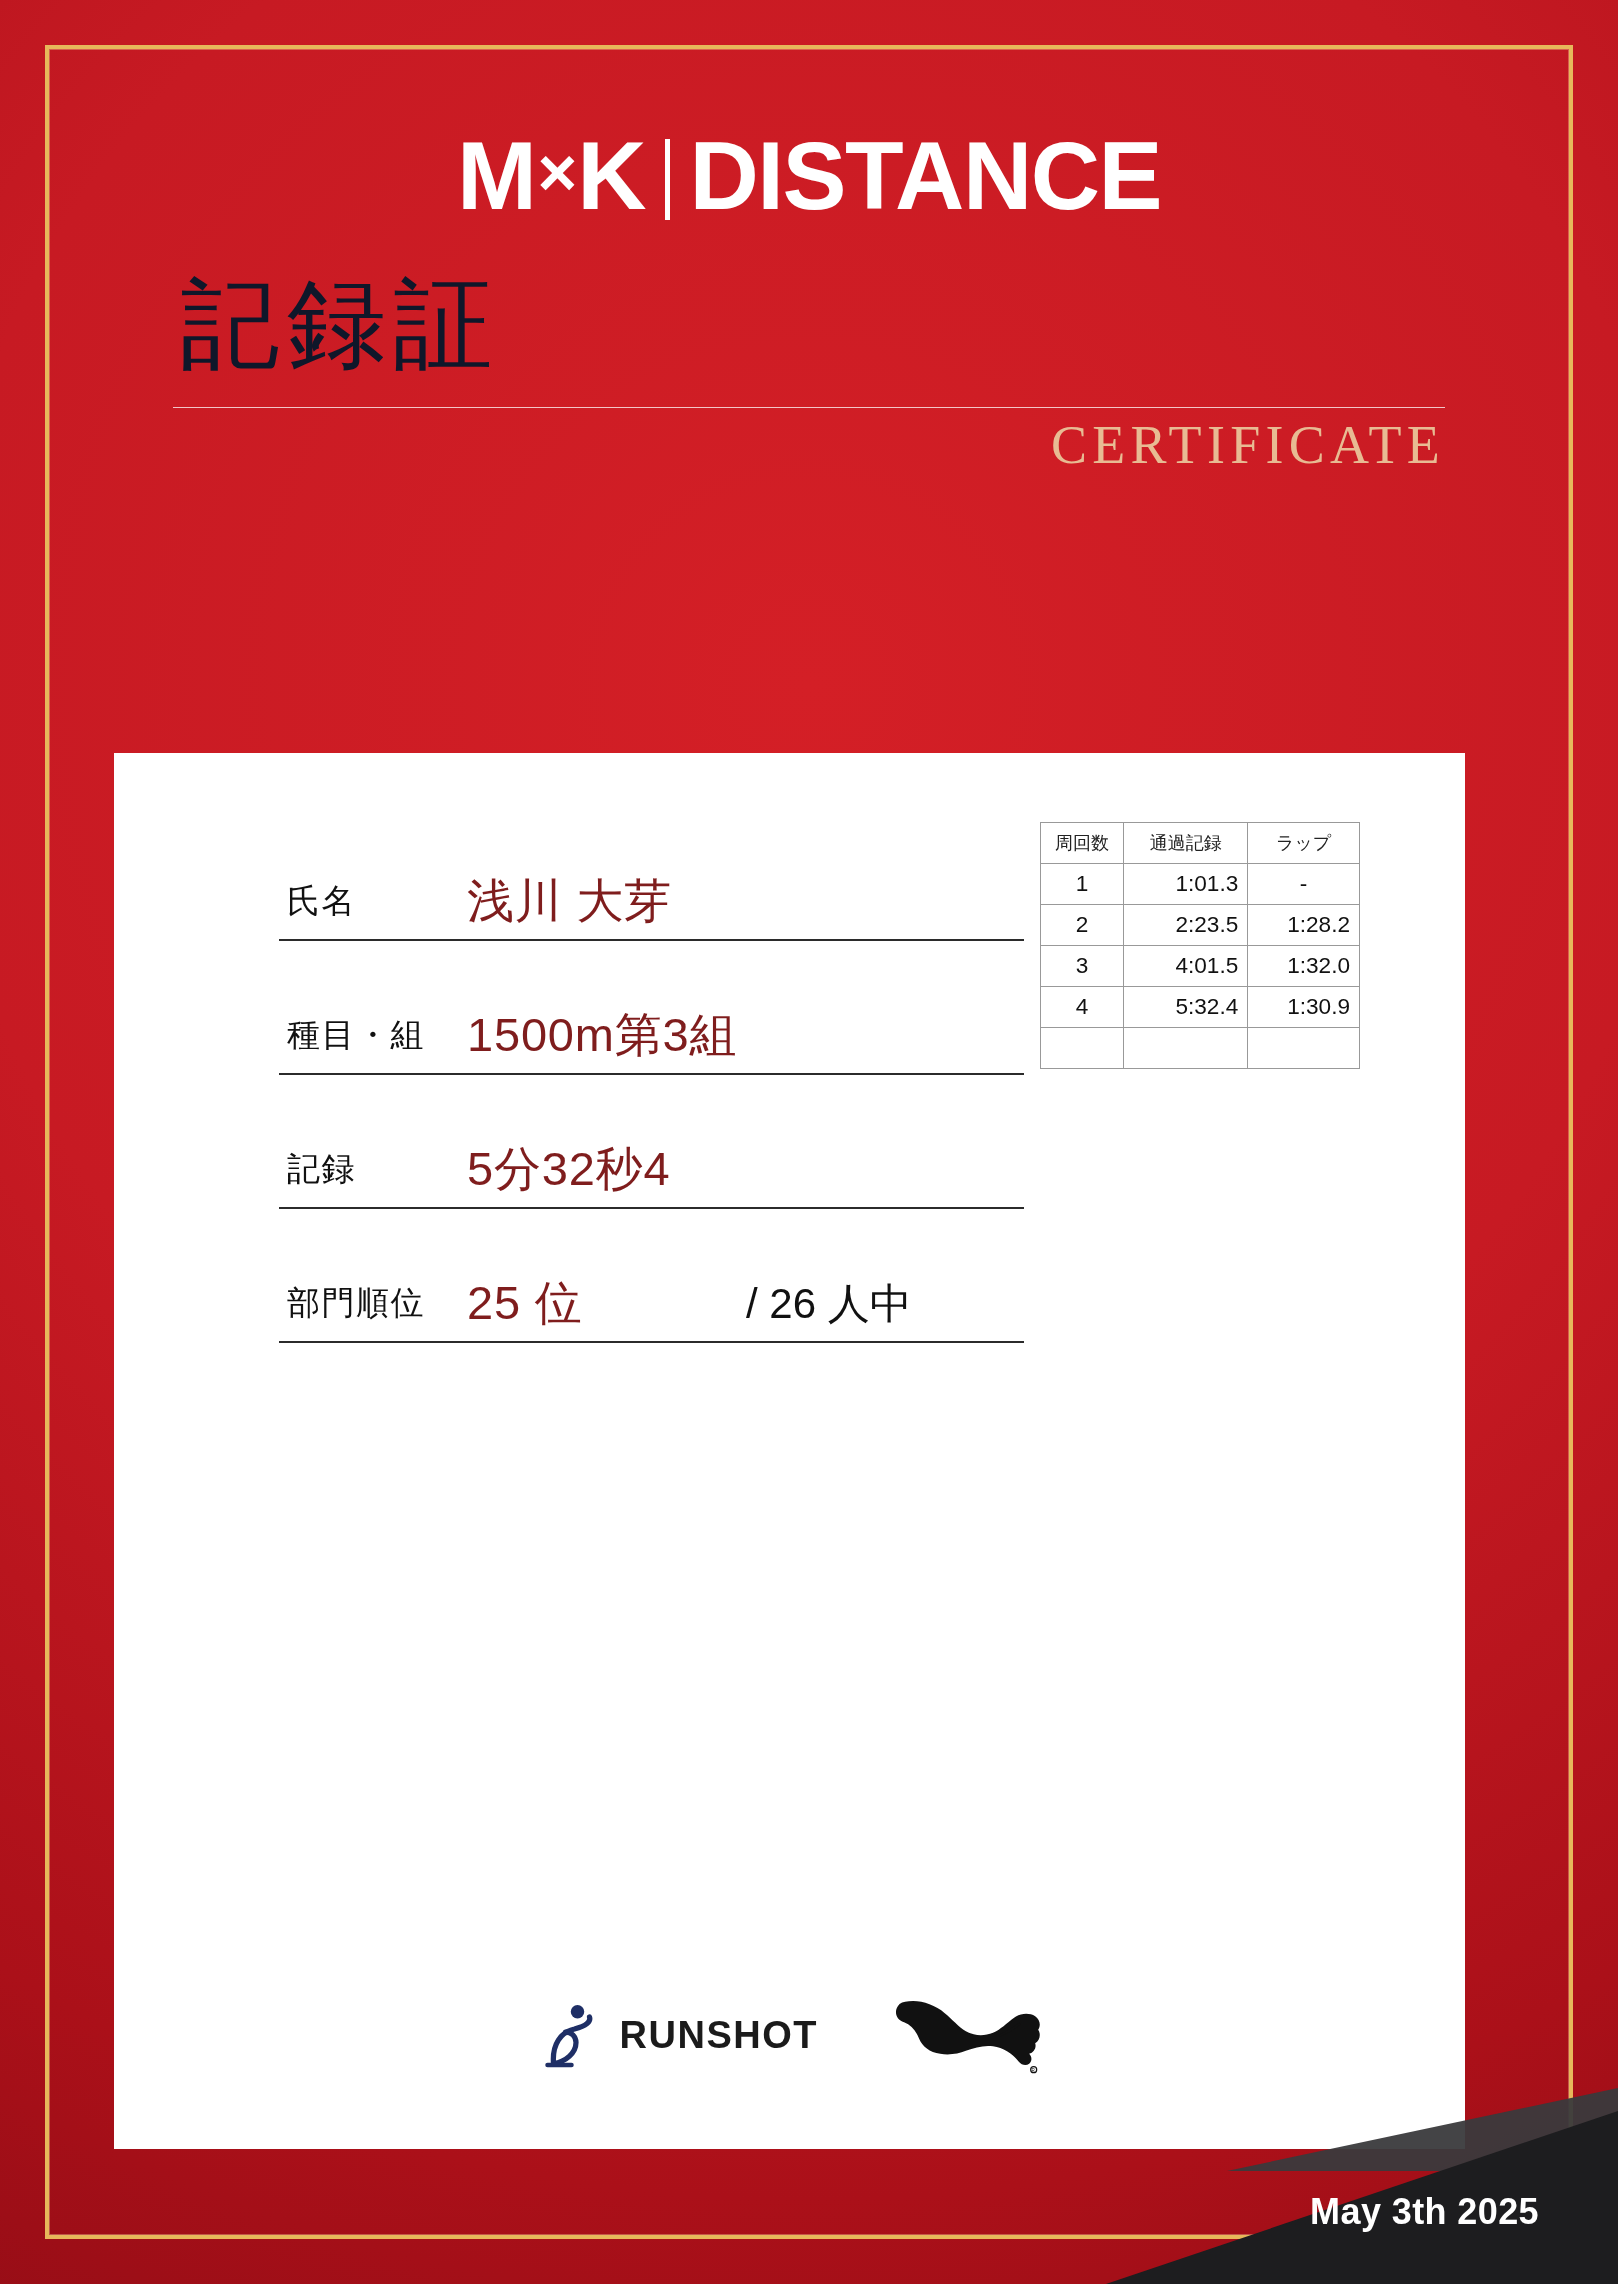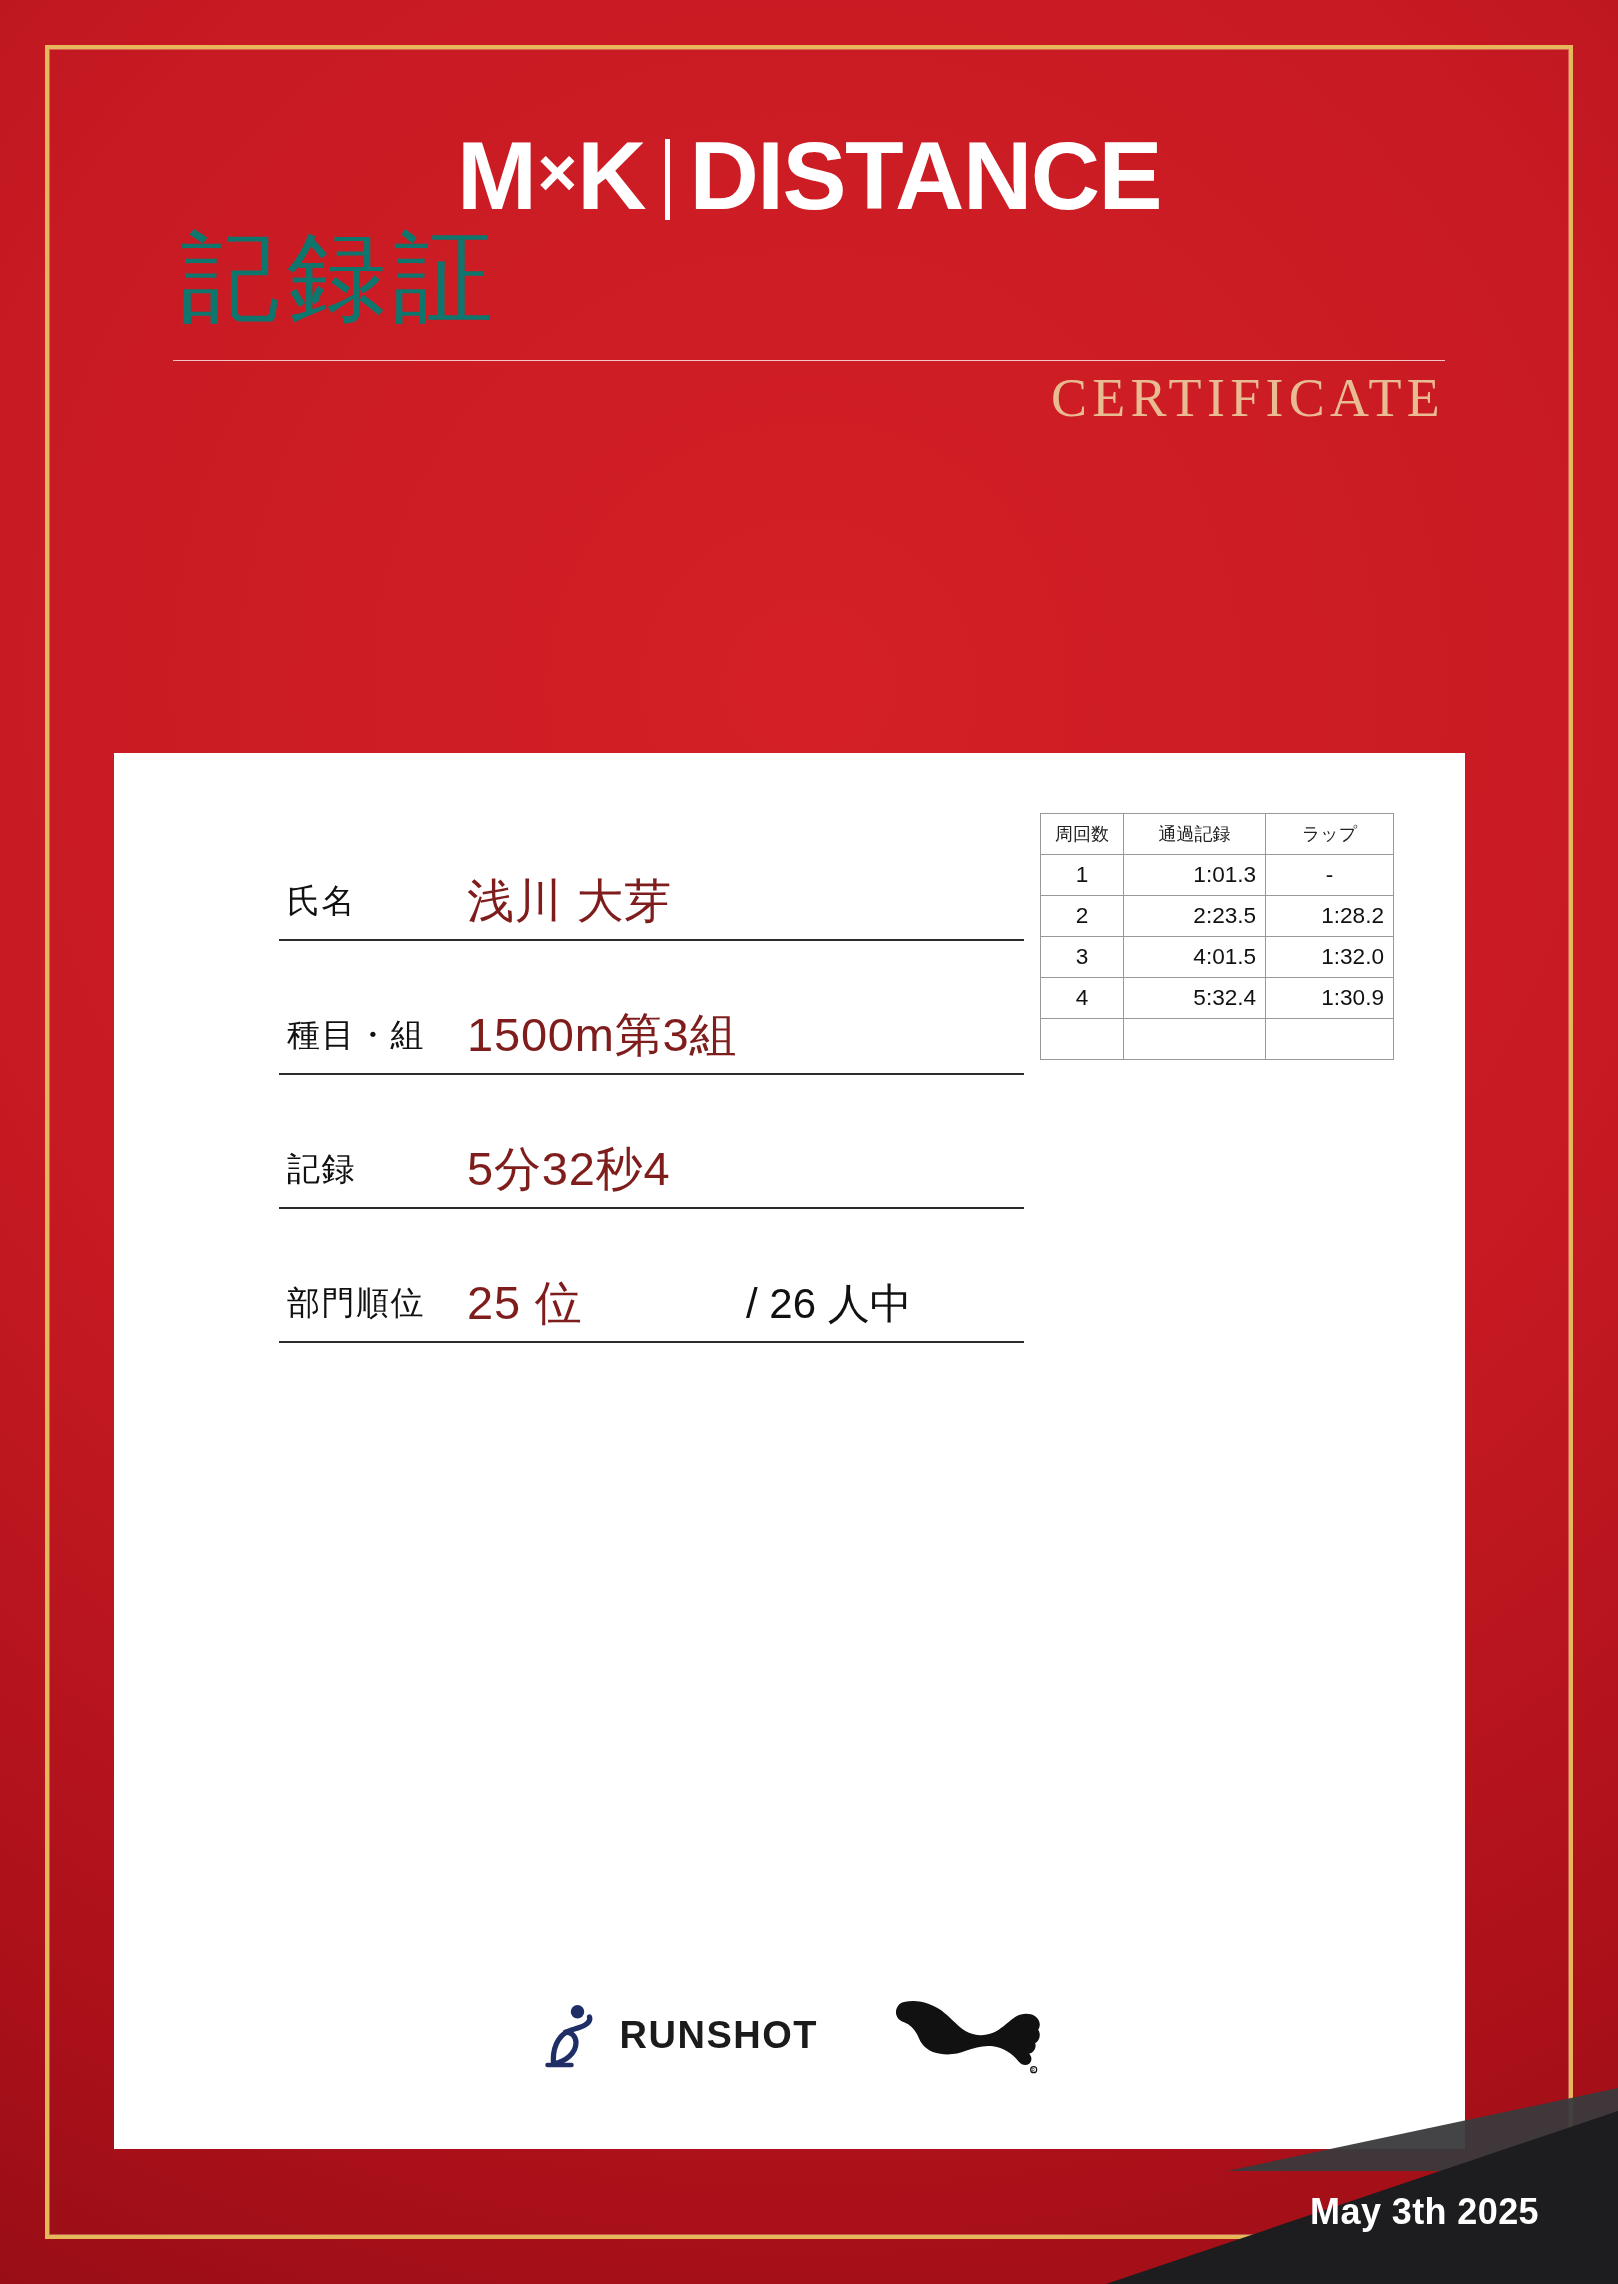--- a/index.html
+++ b/index.html
@@ -68,21 +68,22 @@
   }
   .brand .x {
     font-size: 68px;
     font-weight: 700;
     position: relative;
     top: -4.5px;
     margin: 0 1.5px;
   }
 
   .title-jp {
-    color: #0f766e;
+    margin-top: 47px;
+    color: #0f172a;
     font-family: "Liberation Serif", serif;
     font-size: 99px;
     font-weight: 400;
     letter-spacing: 7.5px;
     line-height: 1.1;
     padding-left: 7.5px;
   }
   .rule {
     margin-top: 27px;
     height: 1.5px;
@@ -153,22 +154,22 @@
     right: 0;
     bottom: 10.5px;
     height: 1.5px;
     background: #2b2b2b;
   }
 
   
   .lap-table {
     position: absolute;
     left: 926px;
-    top: 60px;
-    width: 354px;
+    top: 69px;
+    width: 320px;
     border-collapse: collapse;
     font-size: 22.6px;
   }
   .lap-table th, .lap-table td {
     border: 0.8px solid #999999;
     height: 41px;
     padding: 0 9px;
     font-weight: 400;
     color: #111111;
   }

